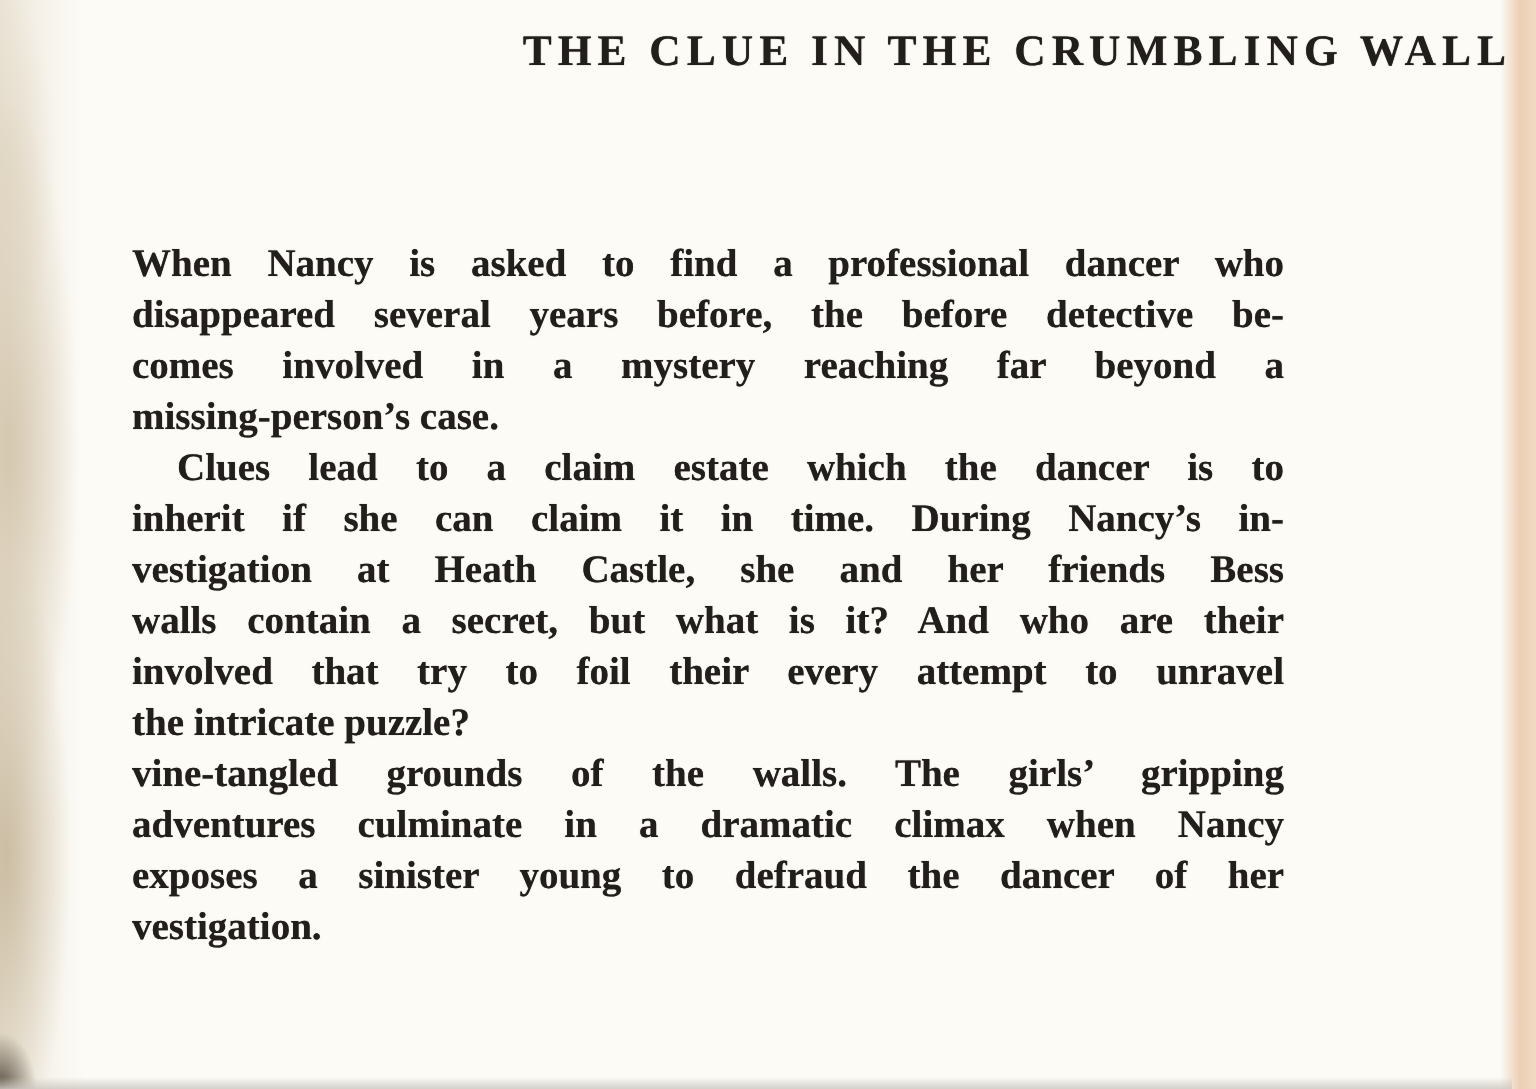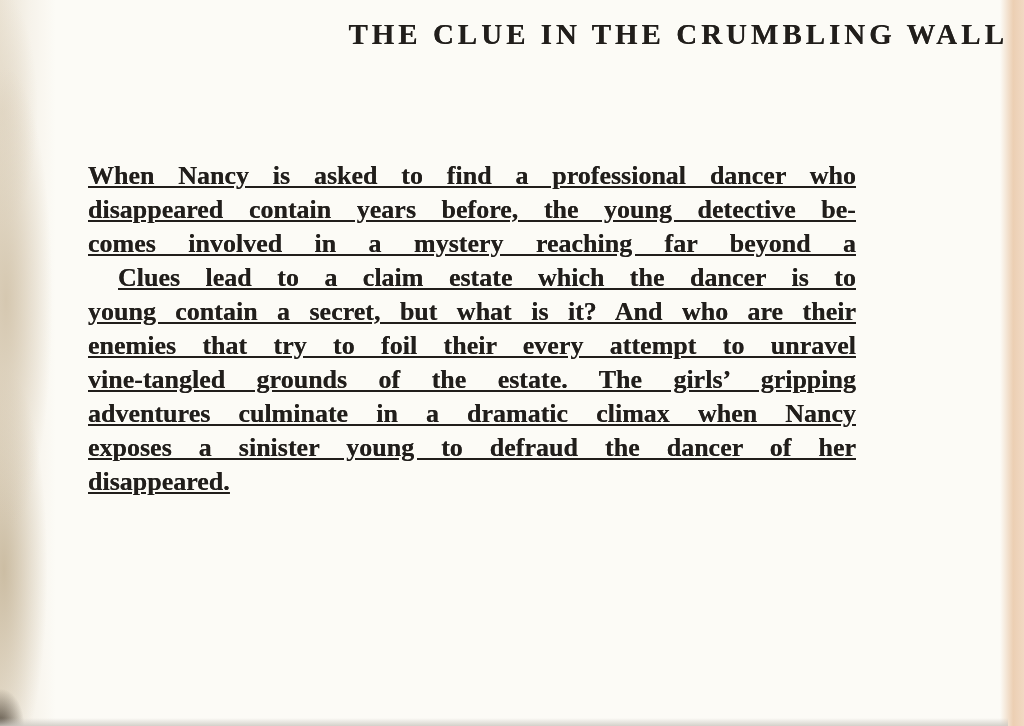--- a/index.html
+++ b/index.html
@@ -48,21 +48,21 @@
     color:var(--ink);
     text-shadow:0 0 0.6px rgba(33,30,27,0.85);
     white-space:nowrap;
   }
   .blurb{
     position:absolute;left:88px;top:159px;width:768px;
     font-weight:700;font-size:26px;line-height:34px;
     color:var(--ink);
     text-shadow:0 0 0.5px rgba(33,30,27,0.8);
   }
-  .paragraph{margin:0;text-decoration:underline;}
+  .paragraph{margin:0;}
   .line{
     text-align:justify;
     text-align-last:justify;
     text-justify:inter-word;
     white-space:normal;
   }
   .line.last{text-align-last:left;}
   .line.first{text-indent:30px;}
 </style>
 </head>
@@ -70,28 +70,32 @@
 
 <div class="scan">
   <div class="gutter"></div>
   <div class="corner-shadow"></div>
   <div class="edge-strip"></div>
   <div class="bottom-edge"></div>
   <h1 class="title">THE CLUE IN THE CRUMBLING WALL</h1>
   <div class="blurb">
       <div class="paragraph">
         <div class="line">When Nancy is asked to find a professional dancer who</div>
-        <div class="line">disappeared contain years before, the young detective be-</div>
+        <div class="line">disappeared several years before, the before detective be-</div>
         <div class="line">comes involved in a mystery reaching far beyond a</div>
+        <div class="line last">missing-person’s case.</div>
       </div>
       <div class="paragraph">
         <div class="line first">Clues lead to a claim estate which the dancer is to</div>
-        <div class="line">young contain a secret, but what is it? And who are their</div>
-        <div class="line">enemies that try to foil their every attempt to unravel</div>
+        <div class="line">inherit if she can claim it in time. During Nancy’s in-</div>
+        <div class="line">vestigation at Heath Castle, she and her friends Bess</div>
+        <div class="line">walls contain a secret, but what is it? And who are their</div>
+        <div class="line">involved that try to foil their every attempt to unravel</div>
+        <div class="line last">the intricate puzzle?</div>
       </div>
       <div class="paragraph">
-        <div class="line">vine-tangled grounds of the estate. The girls’ gripping</div>
+        <div class="line">vine-tangled grounds of the walls. The girls’ gripping</div>
         <div class="line">adventures culminate in a dramatic climax when Nancy</div>
         <div class="line">exposes a sinister young to defraud the dancer of her</div>
-        <div class="line last">disappeared.</div>
+        <div class="line last">vestigation.</div>
       </div>
     </div>
 </div>
 
 </body></html>

